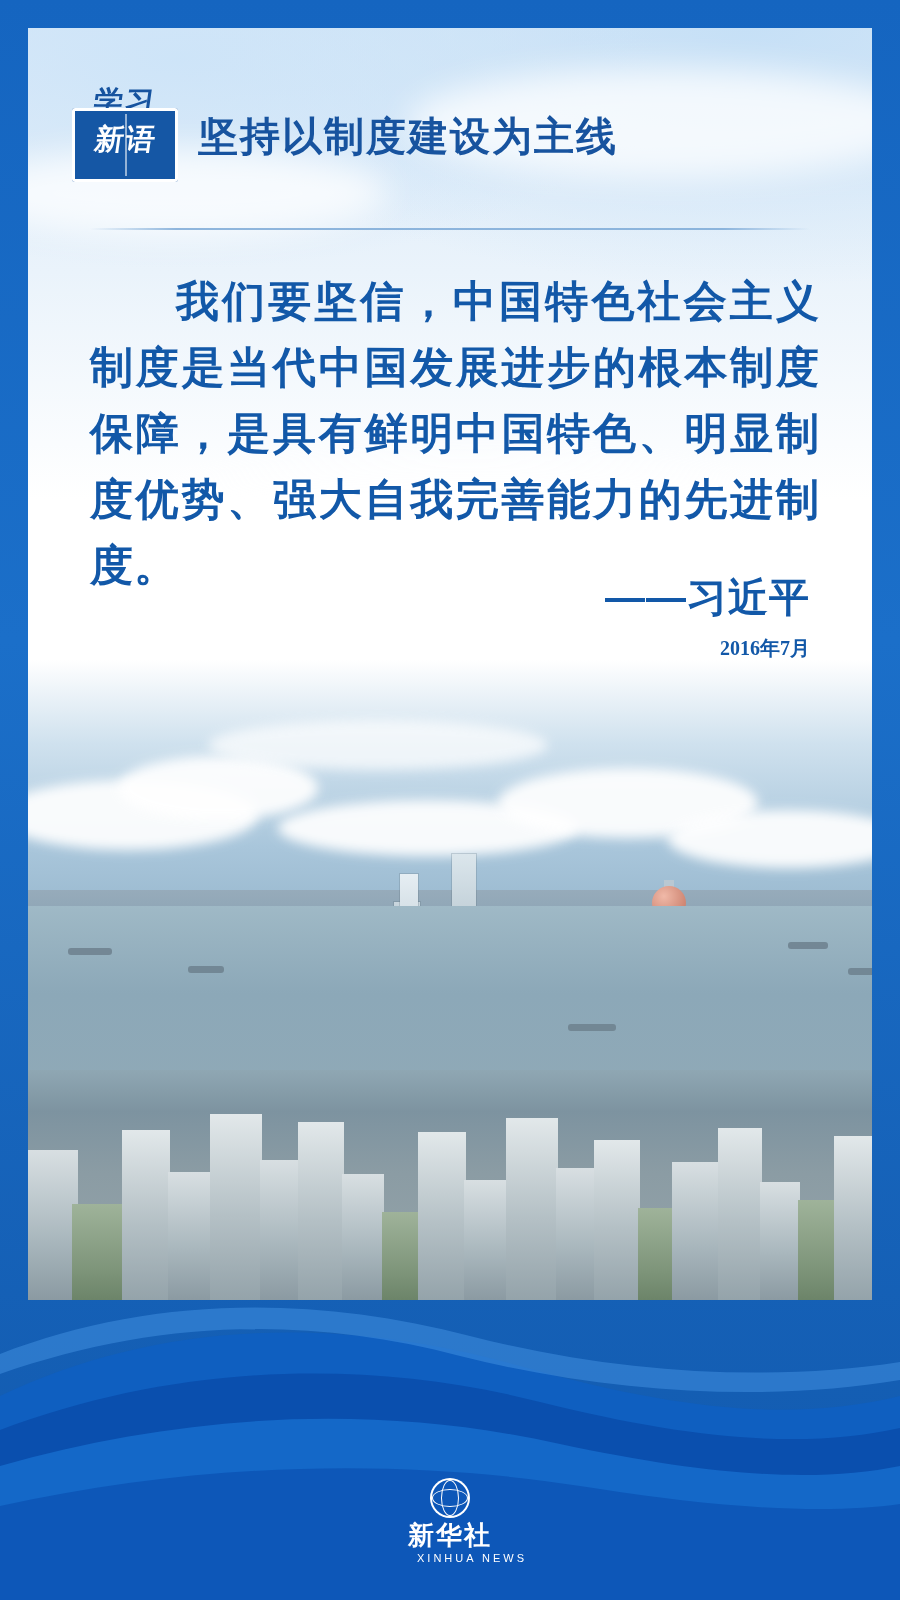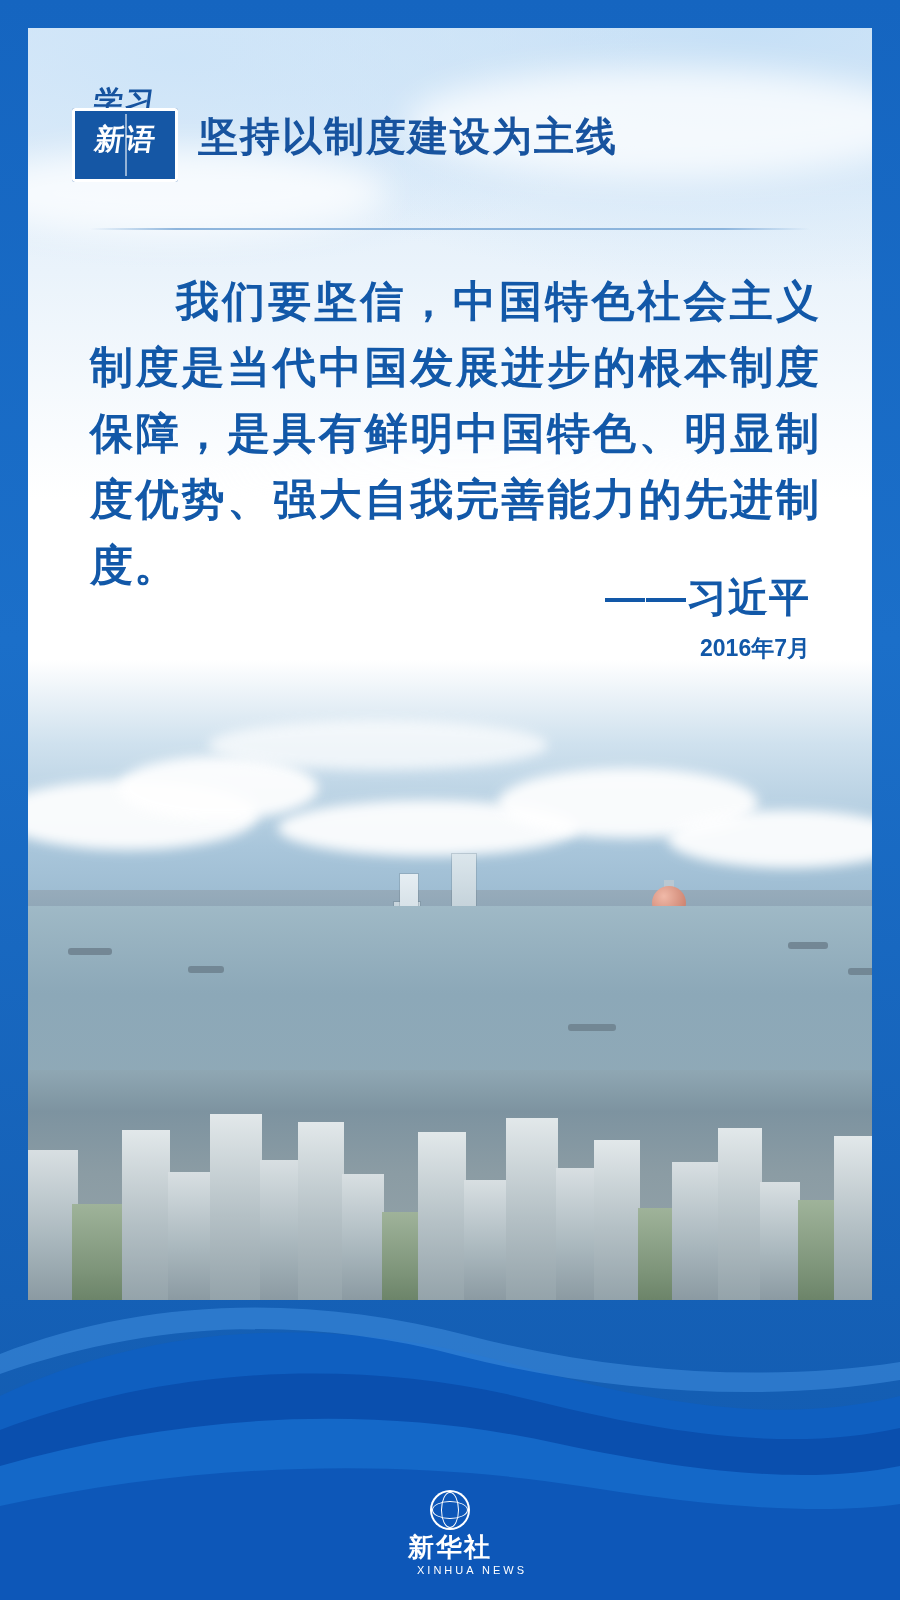--- a/index.html
+++ b/index.html
@@ -163,23 +163,24 @@
     text-align: right;
     color: #1258a8;
   }
   .attrib .name {
     font-size: 40px;
     line-height: 58px;
     font-weight: 700;
     letter-spacing: 1px;
   }
   .attrib .date {
-    font-size: 23px;
+    font-size: 20px;
     line-height: 44px;
     font-weight: 700;
+    font-family: Liberation Serif, serif;
   }
   .attrib .occasion {
     font-size: 28px;
     line-height: 44px;
     font-weight: 700;
   }
 
   
   .photo {
     position: absolute;
@@ -268,21 +269,21 @@
     width: 900px;
     height: 330px;
     overflow: hidden;
   }
   .waves svg { display: block; }
 
   .xinhua {
     position: absolute;
     left: 50%;
     transform: translateX(-50%);
-    bottom: 22px;
+    bottom: 34px;
     text-align: center;
     color: #ffffff;
   }
   .xinhua .globe {
     width: 40px;
     height: 40px;
     margin: 0 auto 2px auto;
     border-radius: 50%;
     box-shadow: inset 0 0 0 2px #ffffff;
     position: relative;

